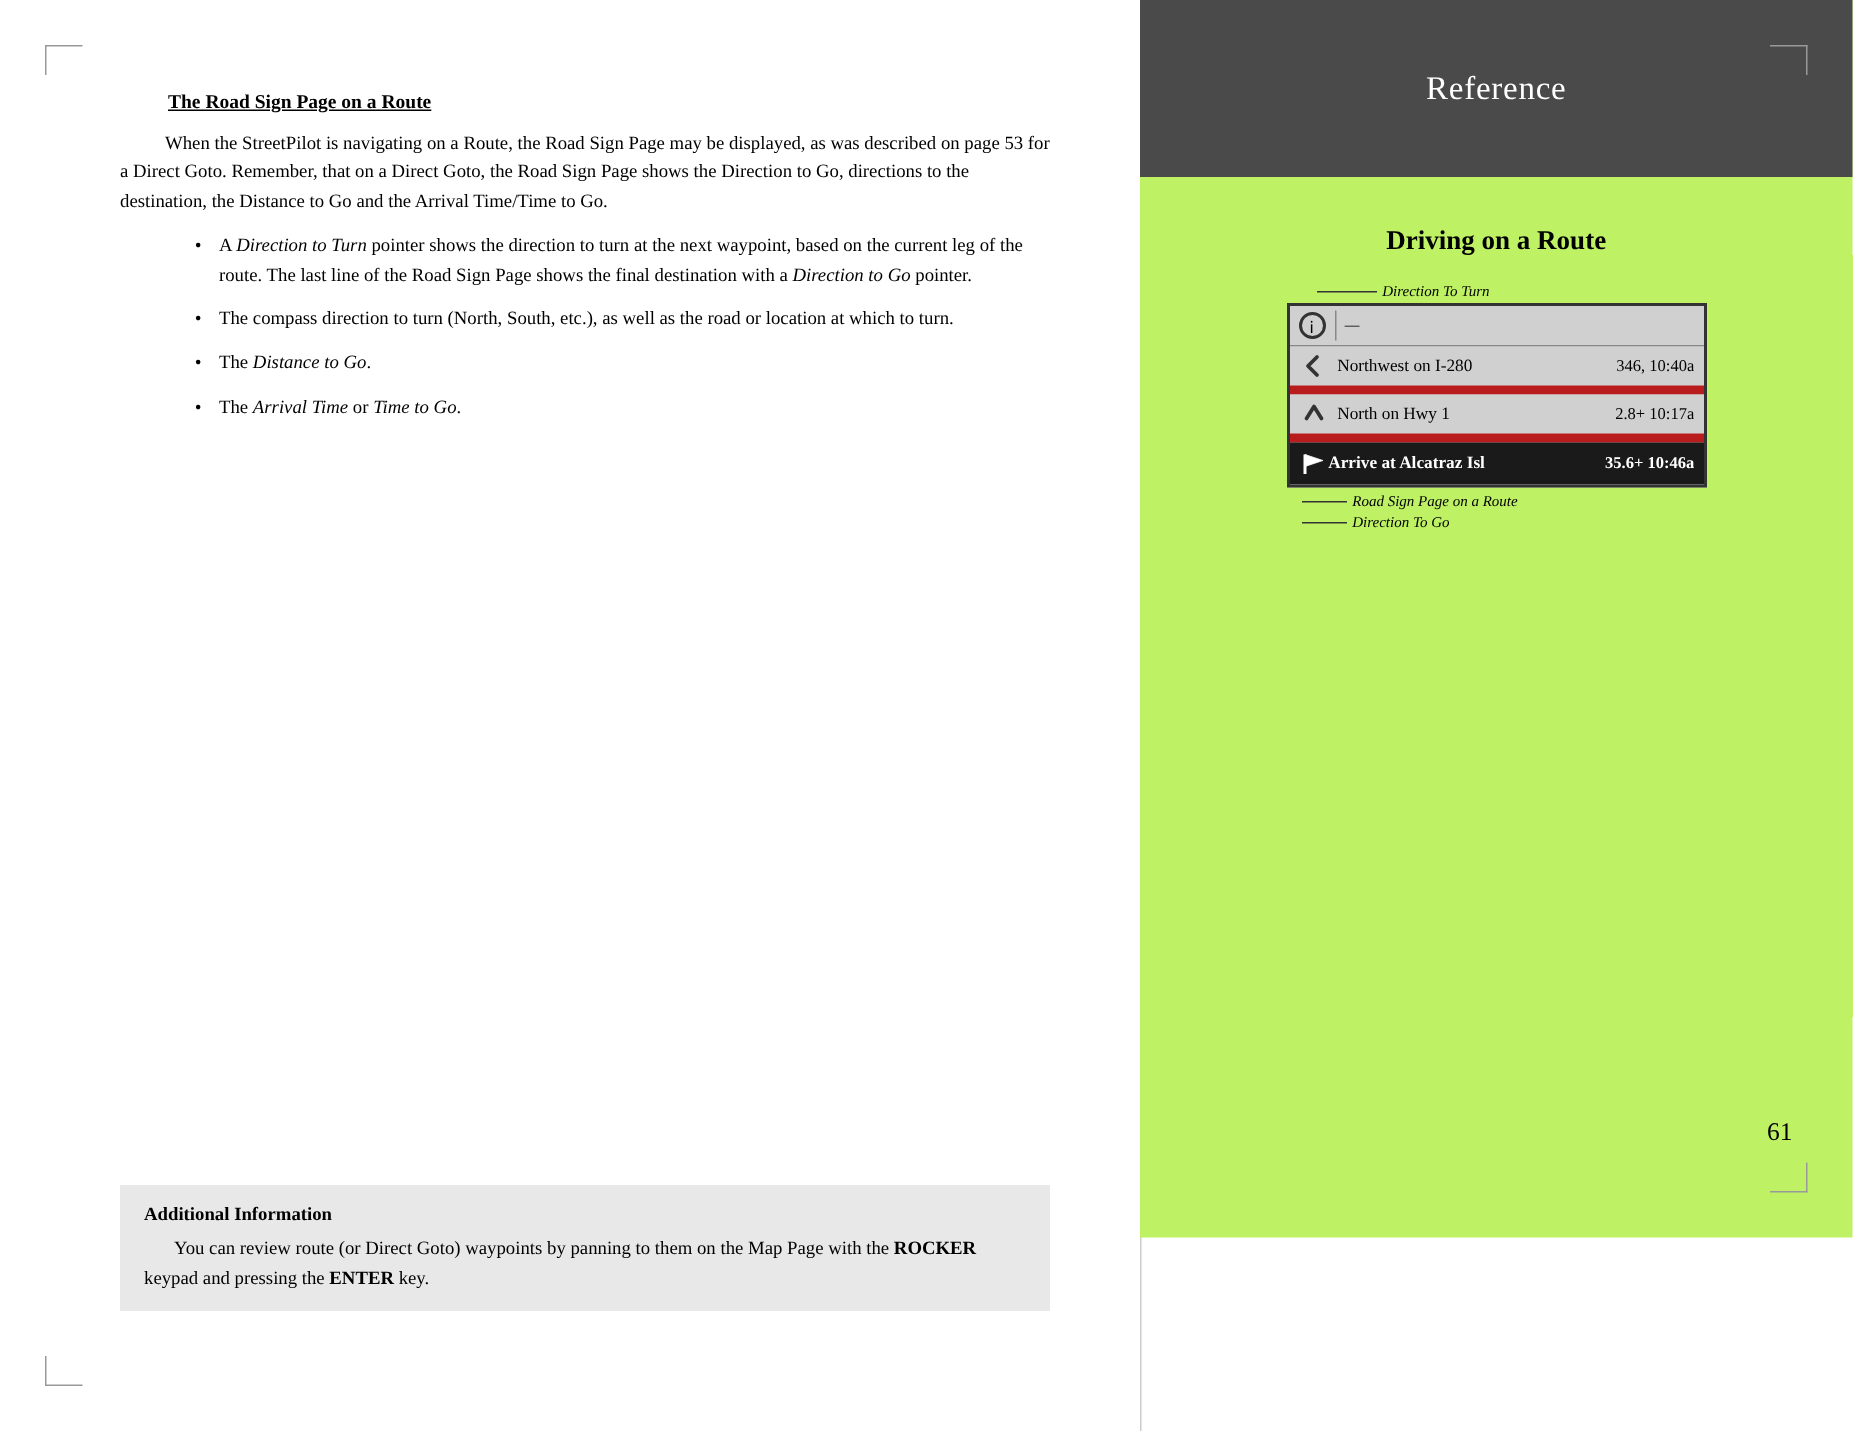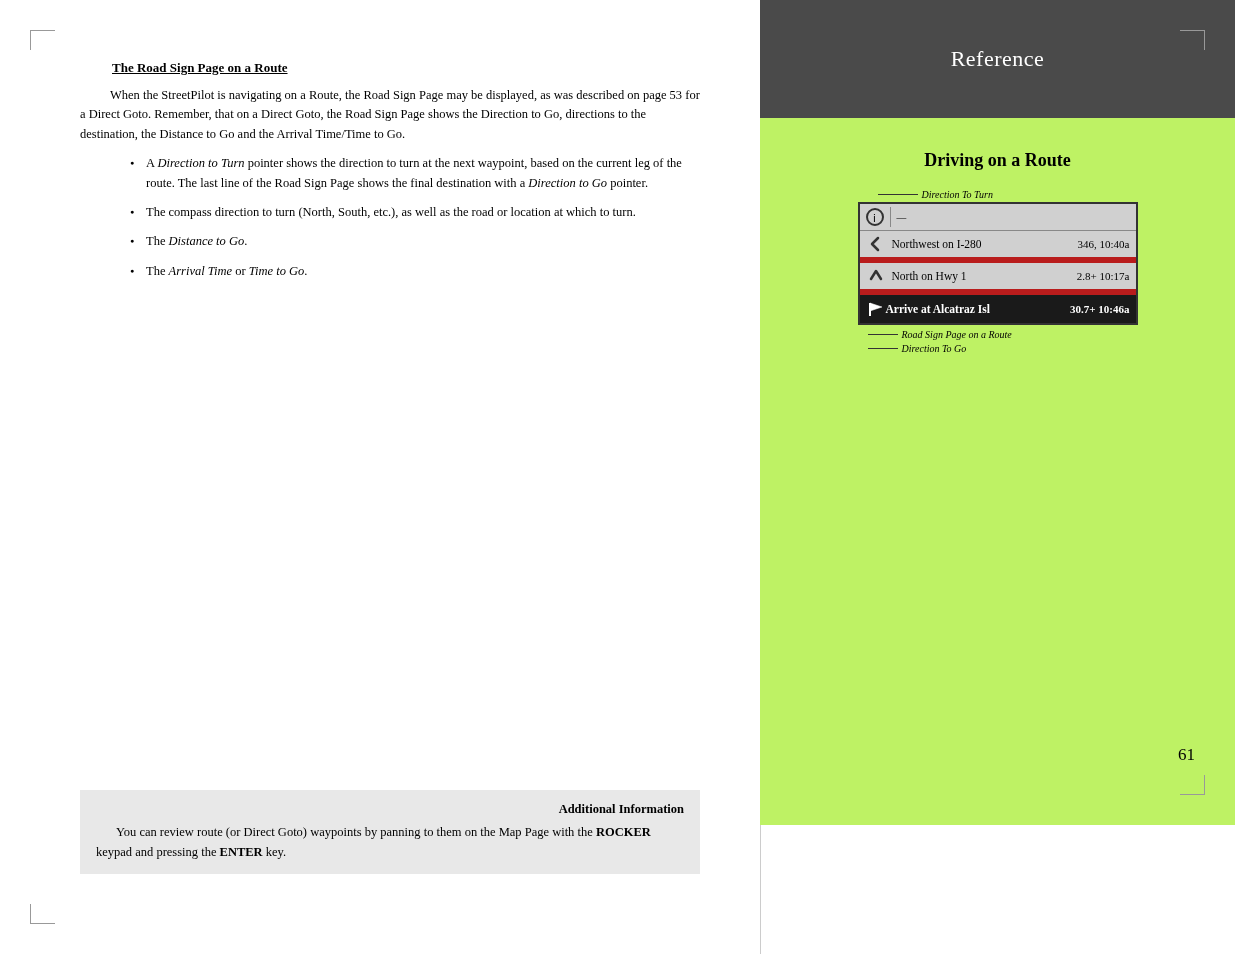--- a/index.html
+++ b/index.html
@@ -83,21 +83,20 @@
       right: 60px;
       background: #e8e8e8;
       padding: 12px 16px;
       border-radius: 0;
     }
 
     .additional-info-title {
       font-weight: bold;
       font-size: 12.5px;
       margin-bottom: 6px;
-      text-align: right;
     }
 
     .additional-info-text {
       font-size: 12.5px;
       line-height: 1.55;
       text-indent: 20px;
     }
 
     
     .right-page {
@@ -439,21 +438,21 @@
 
               <svg width="20" height="16" viewBox="0 0 20 16">
                 <polygon points="4,2 16,6 4,10" fill="#fff" stroke="#fff" stroke-width="0.5"></polygon>
                 <line x1="4" y1="2" x2="4" y2="15" stroke="#fff" stroke-width="2"></line>
               </svg>
             </div>
             <span class="gps-row-text">
               <span>Arrive at Alcatraz Isl</span>
             </span>
             <span class="gps-row-numbers" style="color:#fff;">
-              <span>30.7</span>+
+              <span>35.6</span>+
               <span>10:46a</span>
             </span>
           </div>
 
         </div>
 
         <div class="bottom-callouts">
           <div class="bottom-callout-row">
             <span class="bottom-callout-line"></span>
             <span class="bottom-callout-label">Road Sign Page on a Route</span>

